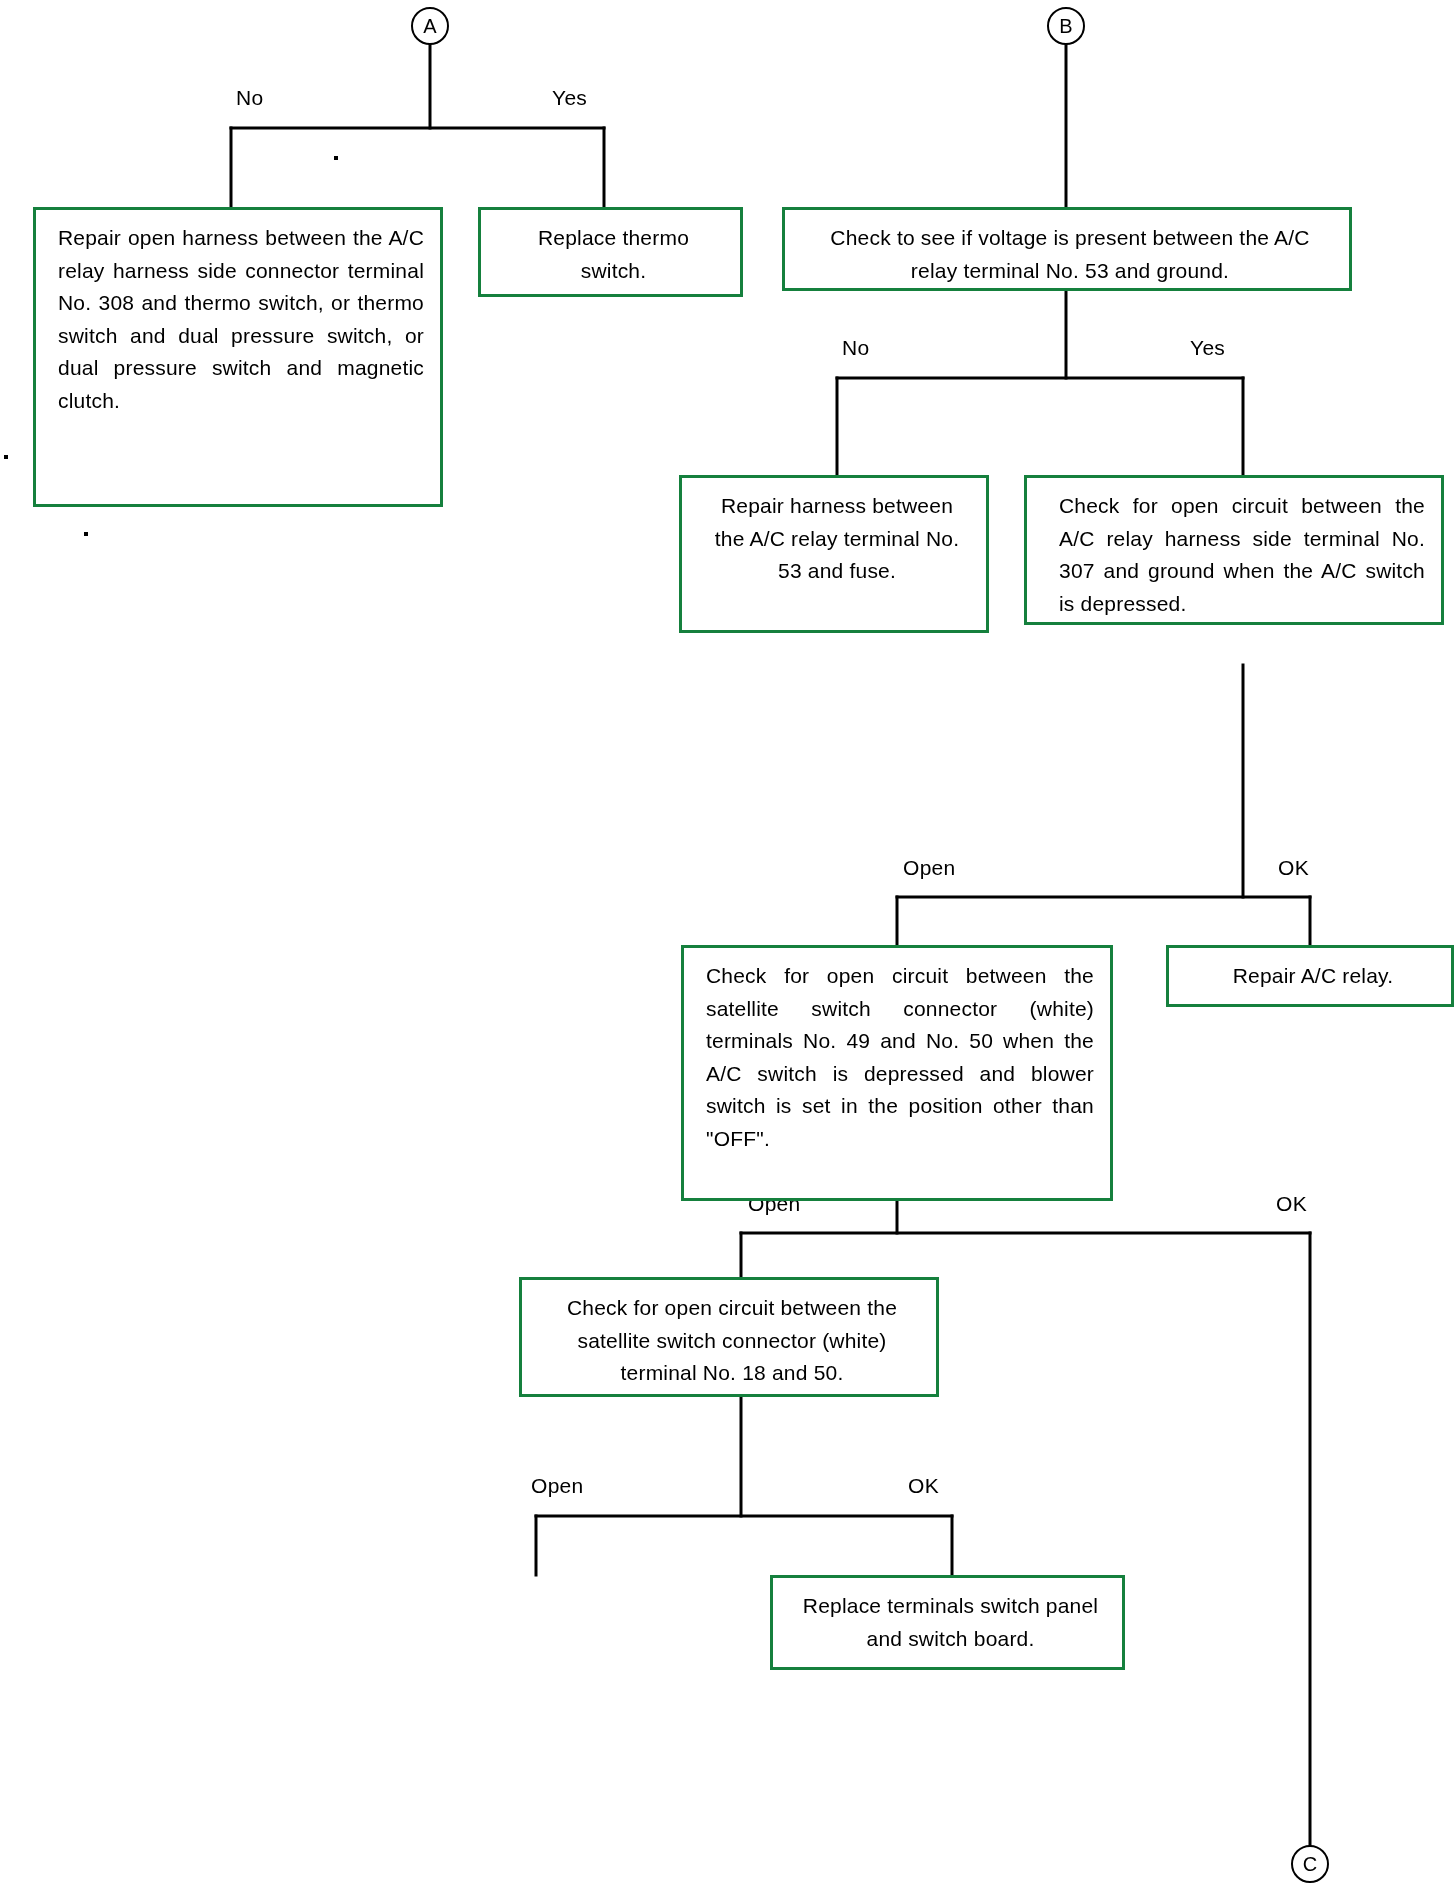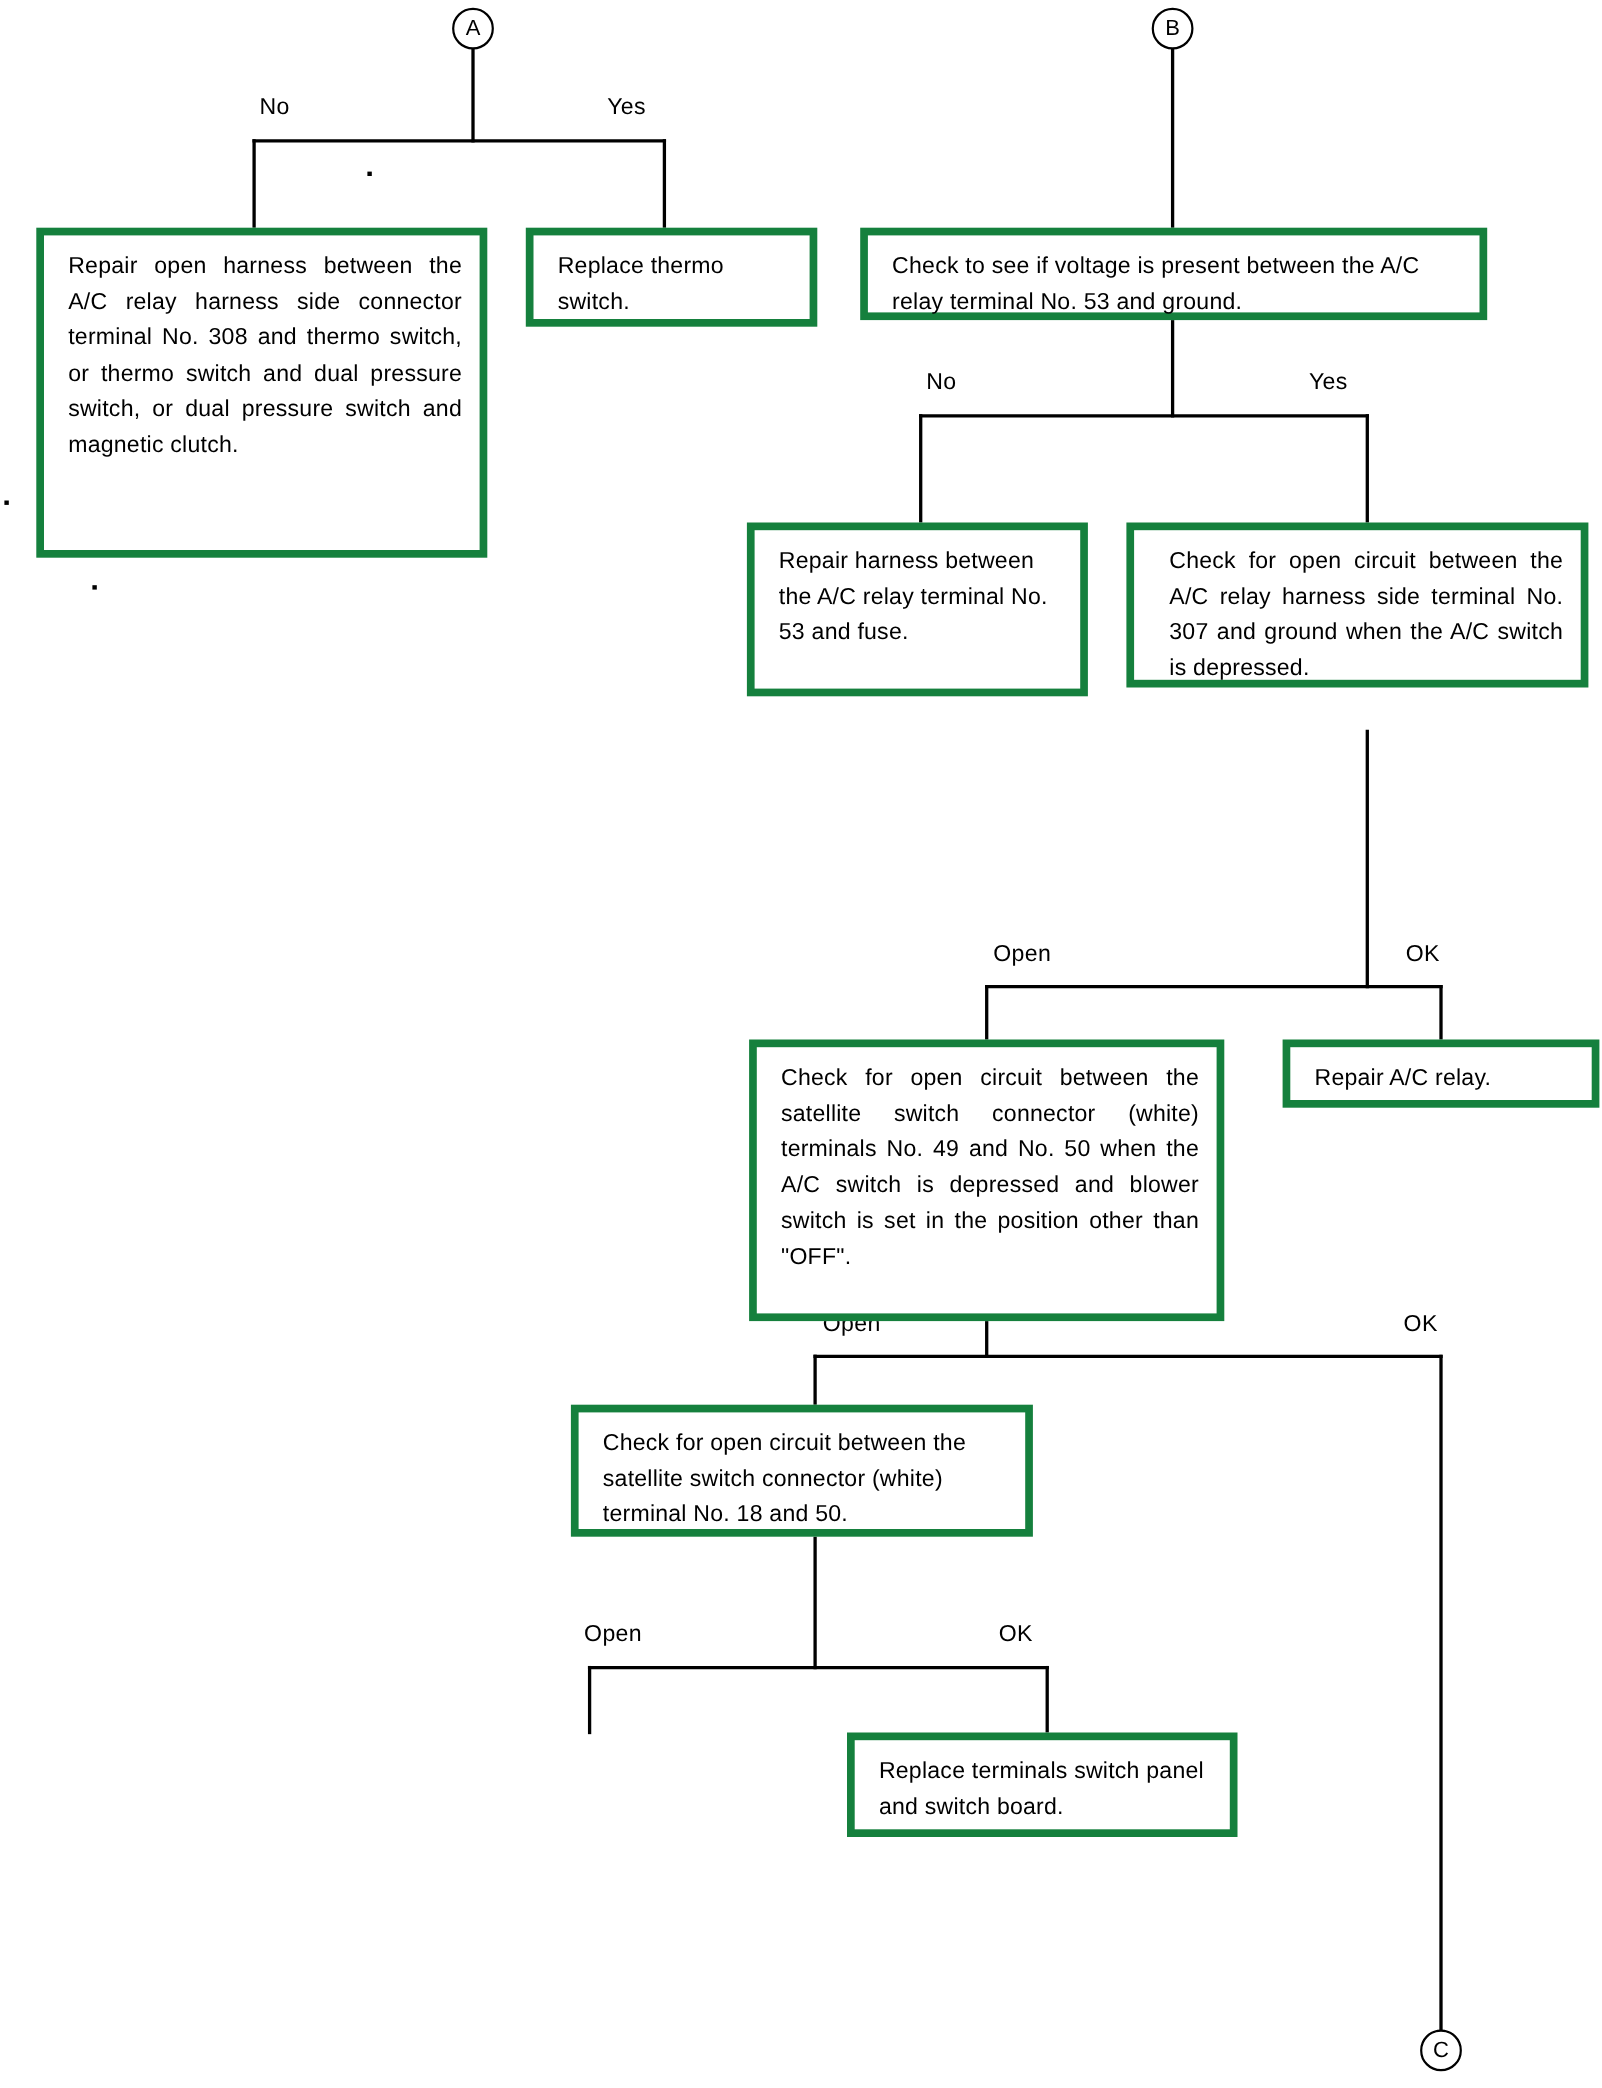--- a/index.html
+++ b/index.html
@@ -20,31 +20,31 @@
     position: absolute;
     left: 0;
     top: 0;
     width: 1456px;
     height: 1898px;
     pointer-events: none;
   }
   .node {
     position: absolute;
     box-sizing: border-box;
-    border: 7px solid #15803d;
+    border: 3px solid #15803d;
     background: #ffffff;
     font-size: 21px;
     line-height: 1.55;
     padding: 12px 16px 12px 22px;
     text-align: justify;
     text-justify: inter-word;
     letter-spacing: 0.2px;
   }
   .node.nojustify {
-    text-align: left;
+    text-align: center;
   }
   .edge-label {
     position: absolute;
     font-size: 21px;
     letter-spacing: 0.3px;
     background: transparent;
     white-space: nowrap;
   }
   .conn {
     position: absolute;

